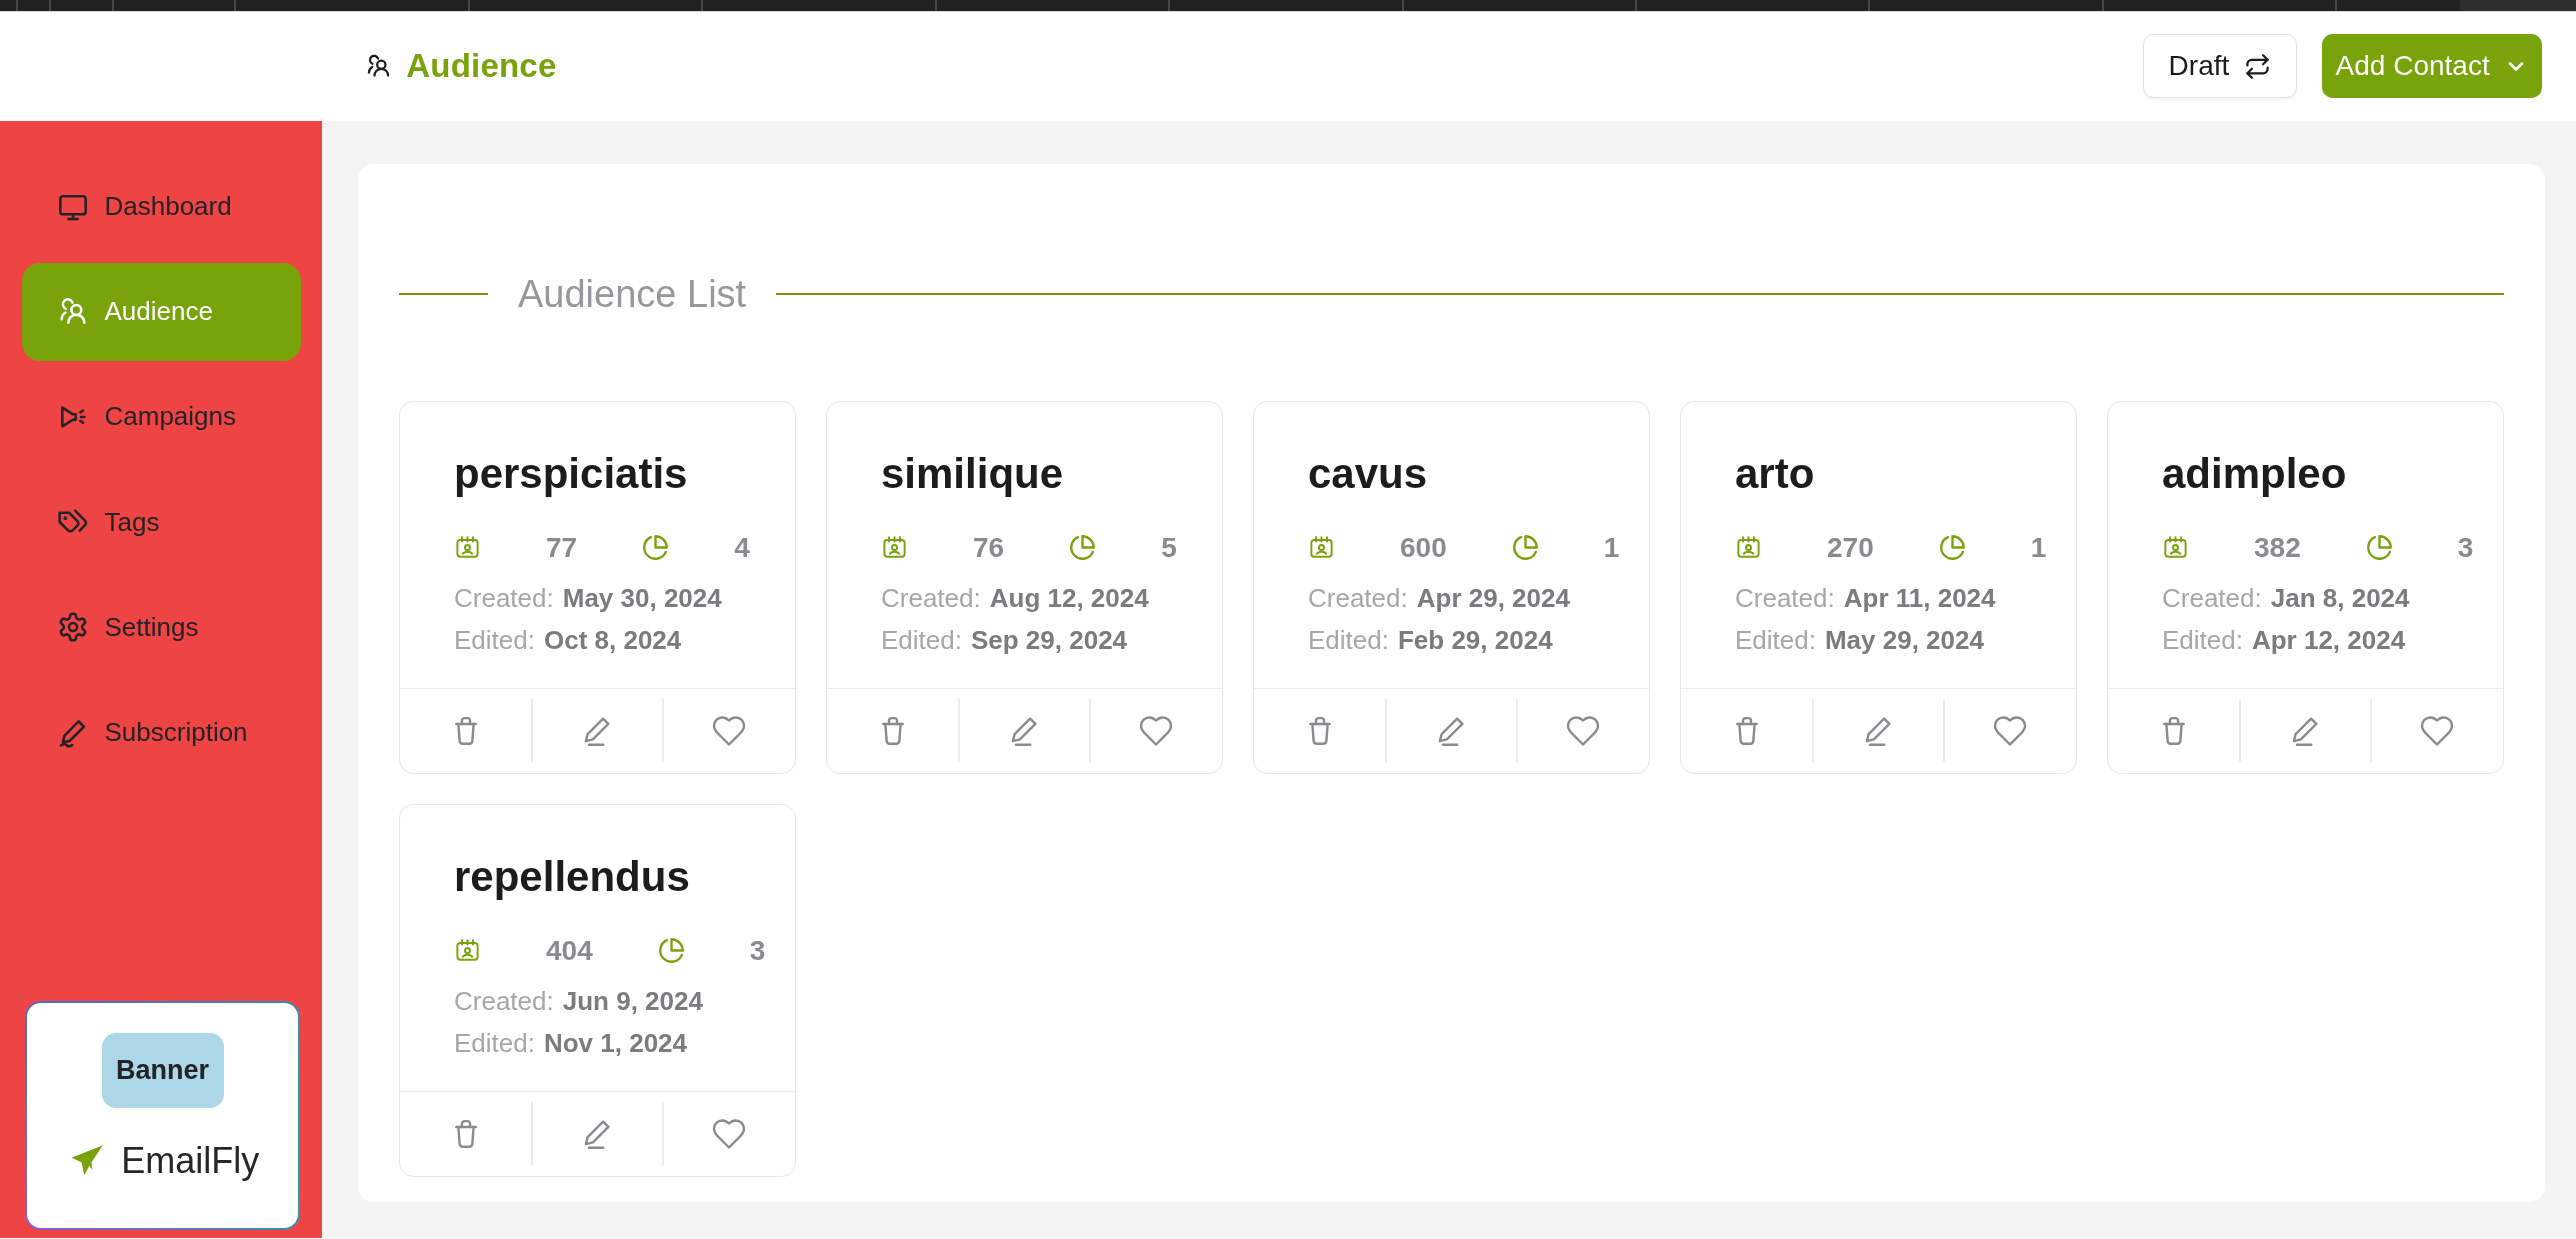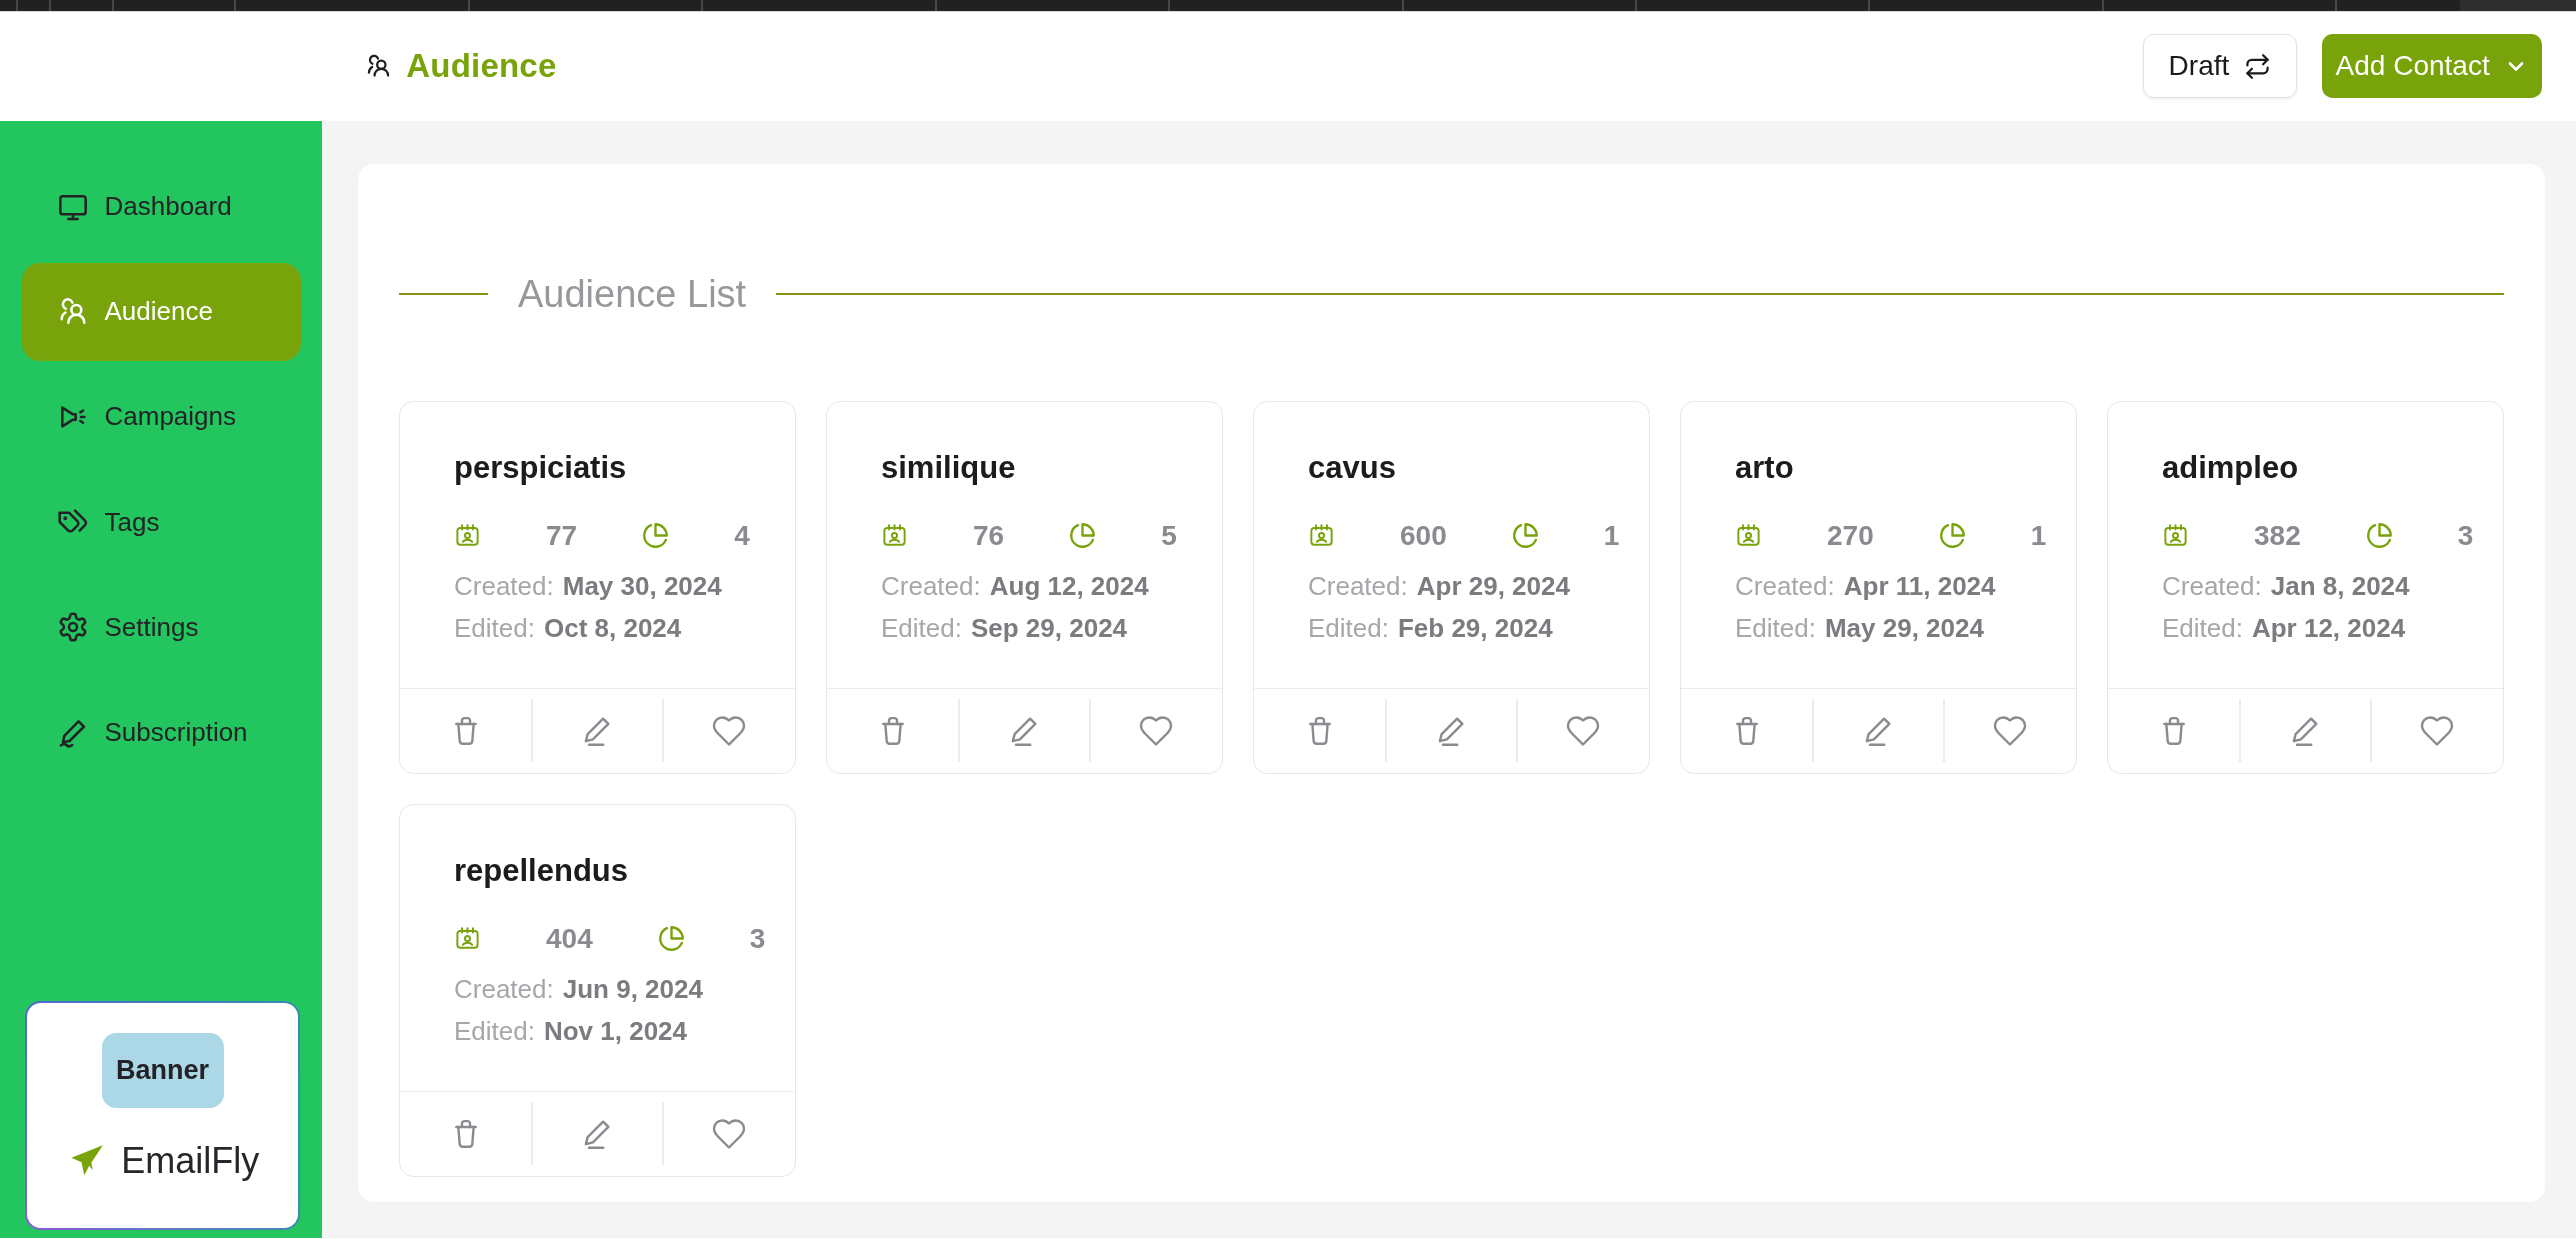--- a/index.html
+++ b/index.html
@@ -23,21 +23,21 @@
                border-radius:10.7px; font-size:28px; color:#1b1b1f; display:flex; align-items:center;
                gap:14.3px; font-family:inherit; box-shadow:0 1.8px 2.7px rgba(0,0,0,.05); cursor:pointer; }
   .btn-draft svg { width:27px; height:27px; color:#1b1b1f; }
   .btn-add { height:64px; padding:0 14px; background:var(--accent); border:none; border-radius:10.7px;
              font-size:28px; font-weight:500; color:#fff; display:flex; align-items:center; gap:14.3px;
              font-family:inherit; cursor:pointer; }
   .btn-add svg { width:24px; height:24px; color:#fff; }
 
   
   .content-row { display:flex; height:1117px; }
-  aside { width:322px; background:#22c55e; position:relative; flex-shrink:0; }
+  aside { width:322px; background:#ef4444; position:relative; flex-shrink:0; }
   nav { padding-top:37px; }
   .nav-item { display:flex; align-items:center; gap:16px; height:98px; margin:0 21.5px 7.2px;
               padding-left:35px; border-radius:18px; font-size:26px; color:#232327; cursor:pointer; }
   .nav-item svg { width:32px; height:32px; color:#232327; flex-shrink:0; }
   .nav-item.active { background:var(--accent); color:#fff; }
   .nav-item.active svg { color:#fff; }
 
   .banner-card { position:absolute; left:25px; bottom:8px; width:275px; height:229px;
                  border-radius:16px; border:2.7px solid transparent;
                  background: linear-gradient(#fff,#fff) padding-box,
@@ -57,21 +57,21 @@
   .section-heading { display:flex; align-items:center; padding-top:109px; gap:30px; }
   .section-heading .line { height:2.7px; background:#87930e; }
   .line.short { width:89px; flex-shrink:0; }
   .line.long { flex:1; }
   h2 { font-size:38px; font-weight:400; color:#97979c; white-space:nowrap; }
 
   .cards-grid { display:grid; grid-template-columns:repeat(5,1fr); gap:30px; margin-top:85px; }
   .card { background:#fff; border:1.8px solid #e7e7ea; border-radius:14.3px; height:373px;
           display:flex; flex-direction:column; }
   .card-body { padding:48px 25px 0 54px; flex:1; }
-  .card-title { font-size:31px; font-weight:700; color:#1c1c1f; }
+  .card-title { font-size:42px; font-weight:700; color:#1c1c1f; }
   .stats-row { margin-top:34px; display:flex; align-items:center; gap:65px; }
   .stats-row svg { width:27px; height:27px; color:var(--accent); flex-shrink:0; }
   .stat-num { font-size:28px; font-weight:600; color:#8a8a90; }
   .meta-row { margin-top:19.7px; font-size:26px; color:#a6a6ab; }
   .meta-row + .meta-row { margin-top:10.7px; }
   .meta-value { color:#7b7b80; font-weight:700; margin-left:9px; }
   .card-footer { border-top:1.8px solid #ececef; height:85px; display:flex; }
   .footer-btn { flex:1; display:flex; align-items:center; justify-content:center;
                 background:none; border:none; position:relative; cursor:pointer; }
   .footer-btn + .footer-btn::before { content:''; position:absolute; left:-0.9px; top:10.7px; bottom:10.7px;

